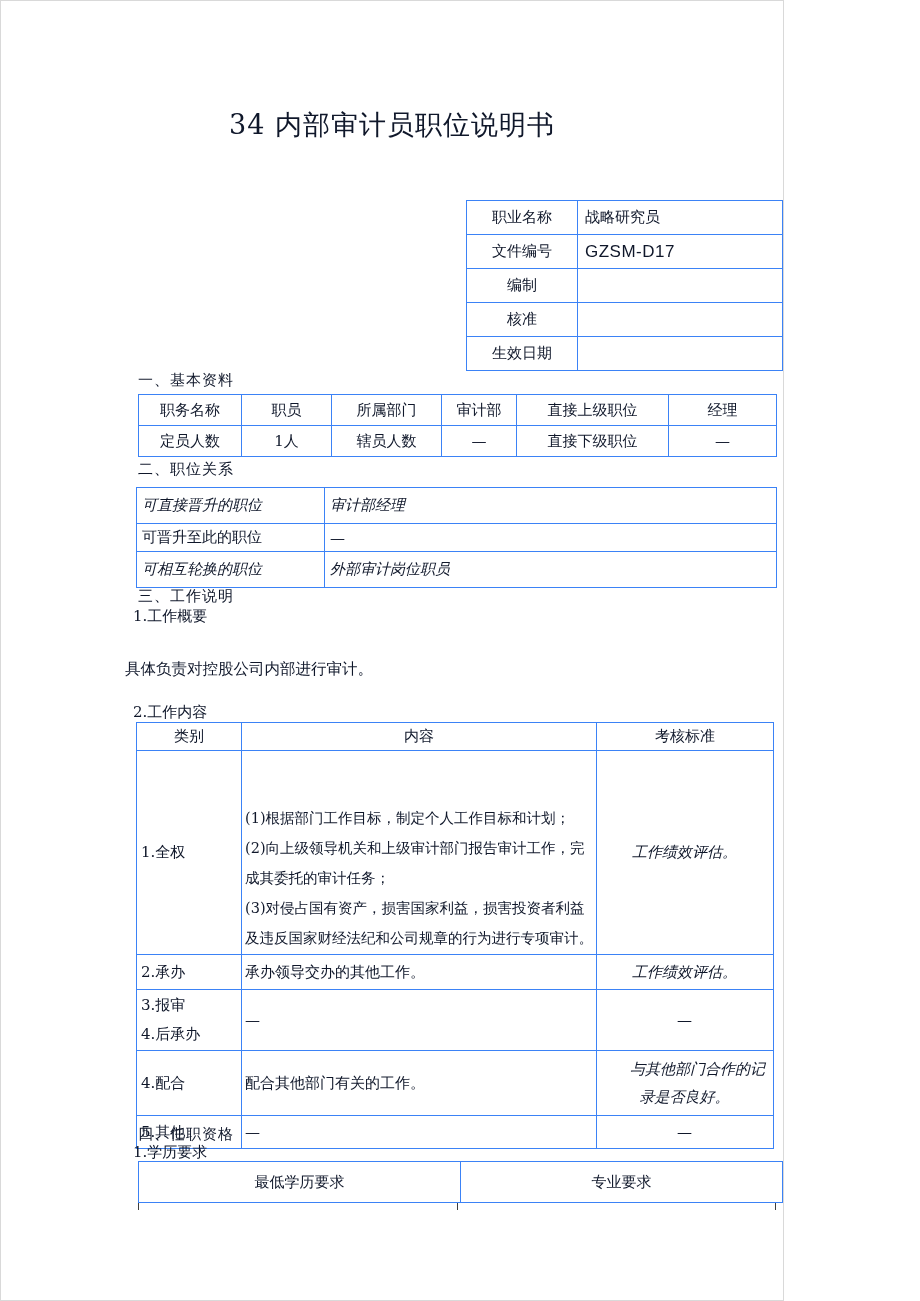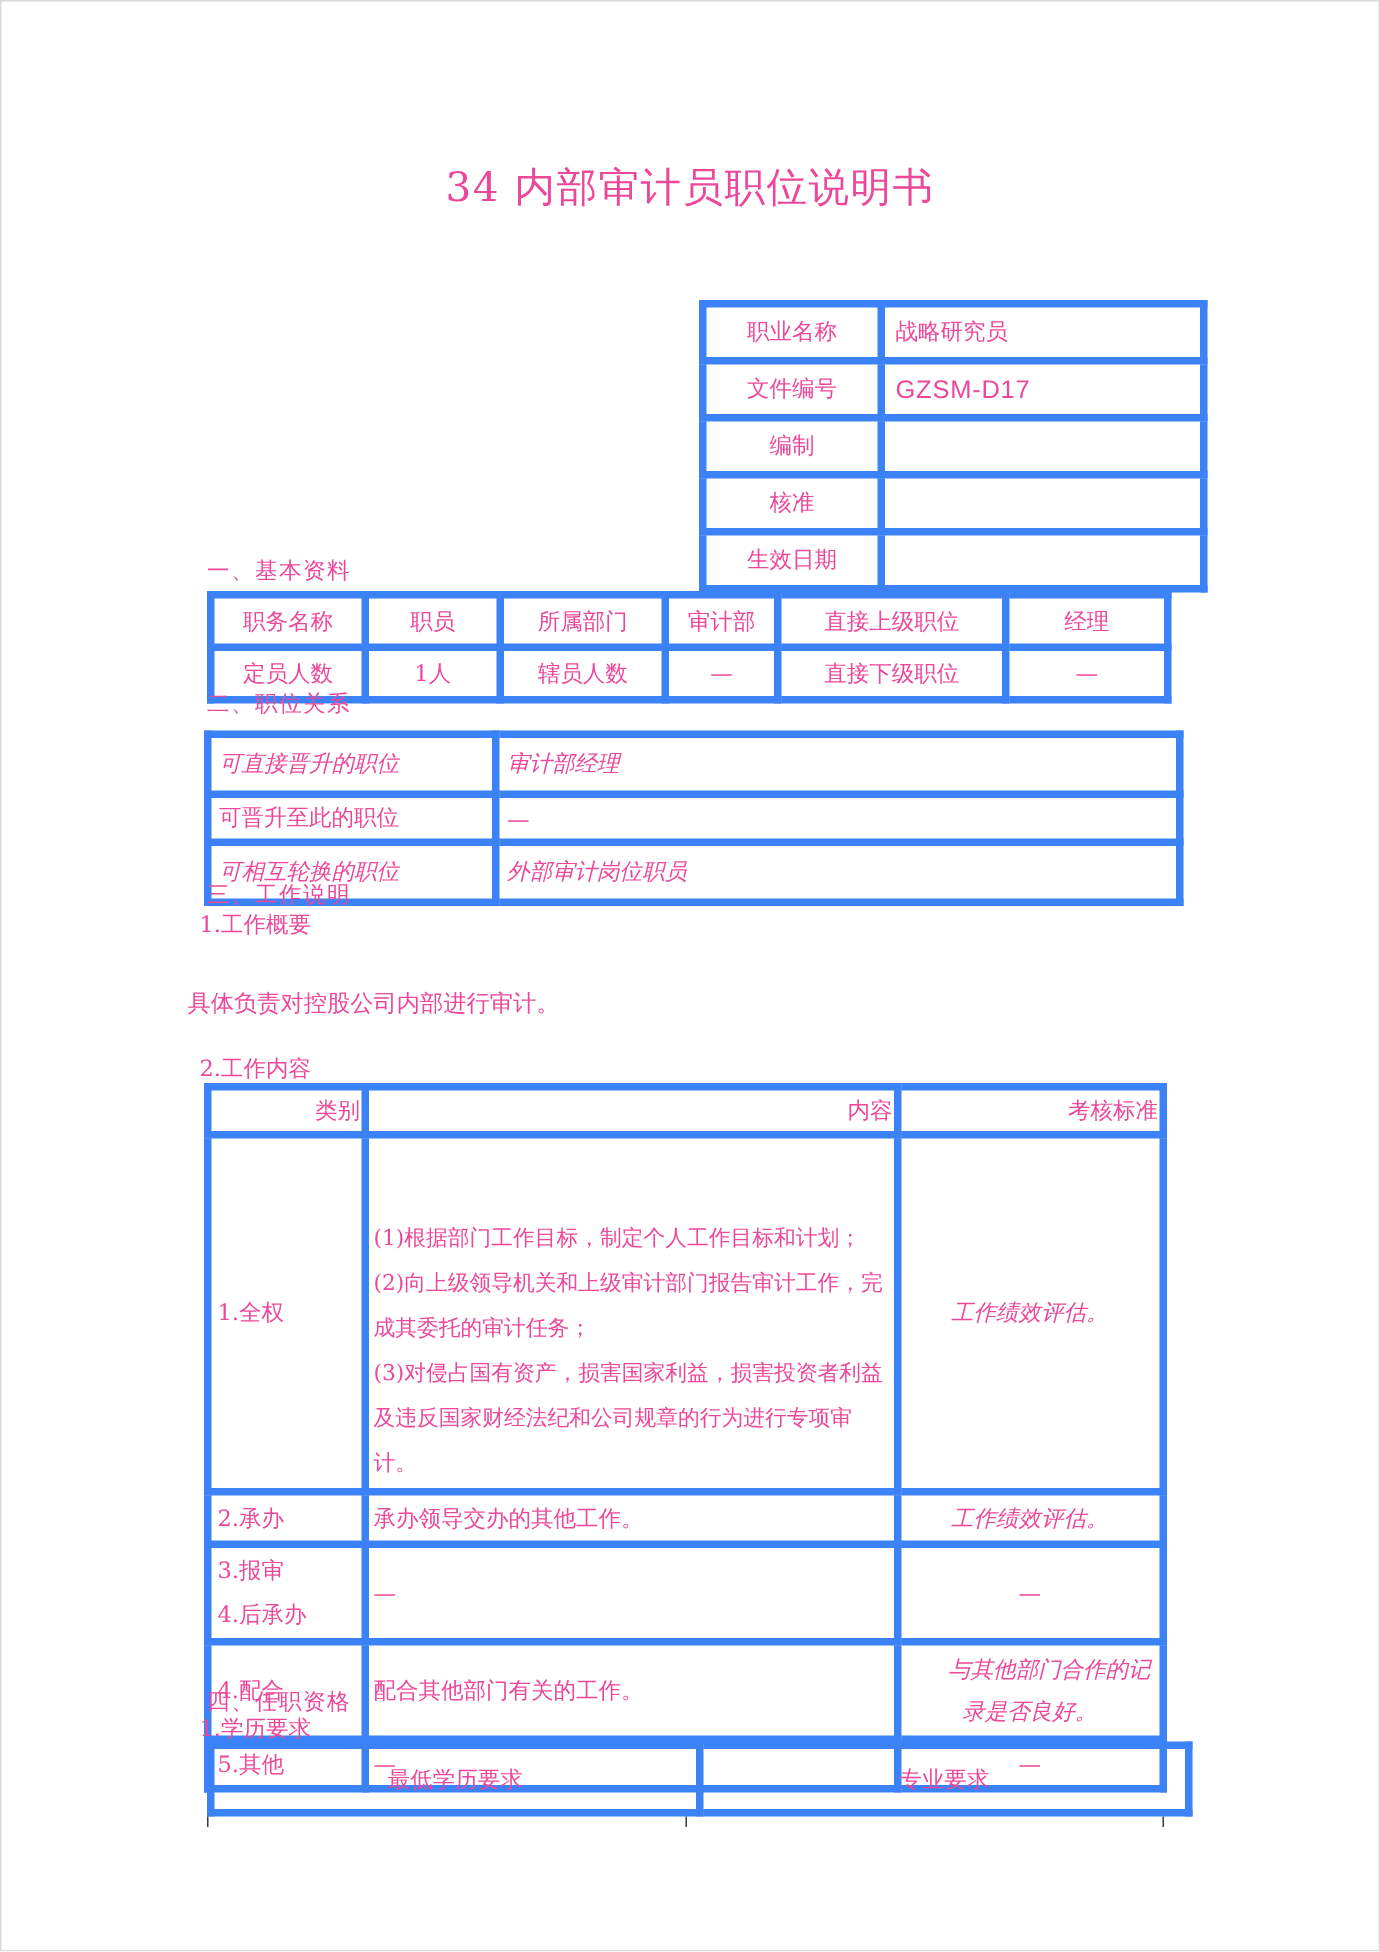--- a/index.html
+++ b/index.html
@@ -1,32 +1,32 @@
 <!DOCTYPE html>
 <html><head>
 <meta charset="utf-8">
 <style>
   html,body { margin:0; padding:0; background:#ffffff; }
   .page {
     position:relative;
-    width:920px; height:1301px;
+    width:784px; height:1301px;
     background:#ffffff;
     font-family:"DejaVu Serif", serif;
-    color:#ec4899;
+    color:#0f172a;
     box-sizing:border-box;
     border:1px solid #d9d9d9;
     overflow:hidden;
   }
   .doc-title {
     position:absolute; top:106px; left:0; width:100%;
     text-align:center;
     font-size:27px; font-weight:500; letter-spacing:1px;
   }
   table { border-collapse:collapse; table-layout:fixed; }
-  td { border:5px solid #3b82f6; font-size:15px; overflow:hidden; }
+  td { border:1px solid #3b82f6; font-size:15px; overflow:hidden; }
 
   
   .doc-info { position:absolute; left:465px; top:199px; }
   .doc-info td { height:31px; }
   .doc-info .lbl { width:112px; text-align:center; }
   .doc-info .val { width:202px; text-align:left; padding-left:7px; }
   .val-sans { font-family:"Liberation Sans", sans-serif; font-size:17px; letter-spacing:0.5px;margin-left:16px; }
 
   .sec-heading {
     position:absolute; font-size:15px; letter-spacing:1px; white-space:nowrap;
@@ -46,21 +46,21 @@
   .relations .val { width:445px; }
   .r-tall td { height:33px;font-style:italic; }
   .r-short td { height:25px; }
 
   
   .paragraph { position:absolute; left:124px; top:658px; font-size:15.5px; }
 
   
   .work { position:absolute; left:135px; top:721px; }
   .work td { vertical-align:middle; }
-  .work .head td { height:25px; text-align:right; }
+  .work .head td { height:25px; text-align:center; }
   .work .c-cat { text-align:left; padding-left:4px; }
   .work .c-content { text-align:left; padding-left:3px; padding-right:2px; }
   .work .c-std { text-align:center; padding-left:3px; padding-right:4px;font-style:italic; }
   .work .row1 .c-content { vertical-align:top; padding-top:52px; line-height:30px; font-size:14.5px; }
   .work .row1 td.c-cat, .work .row1 td.c-std { vertical-align:middle; }
   .cat-lines div { line-height:29px; }
   .std-indent { text-indent:26px; line-height:28px; }
 
   
   .edu-wrap { position:absolute; left:137px; top:1160px; }

